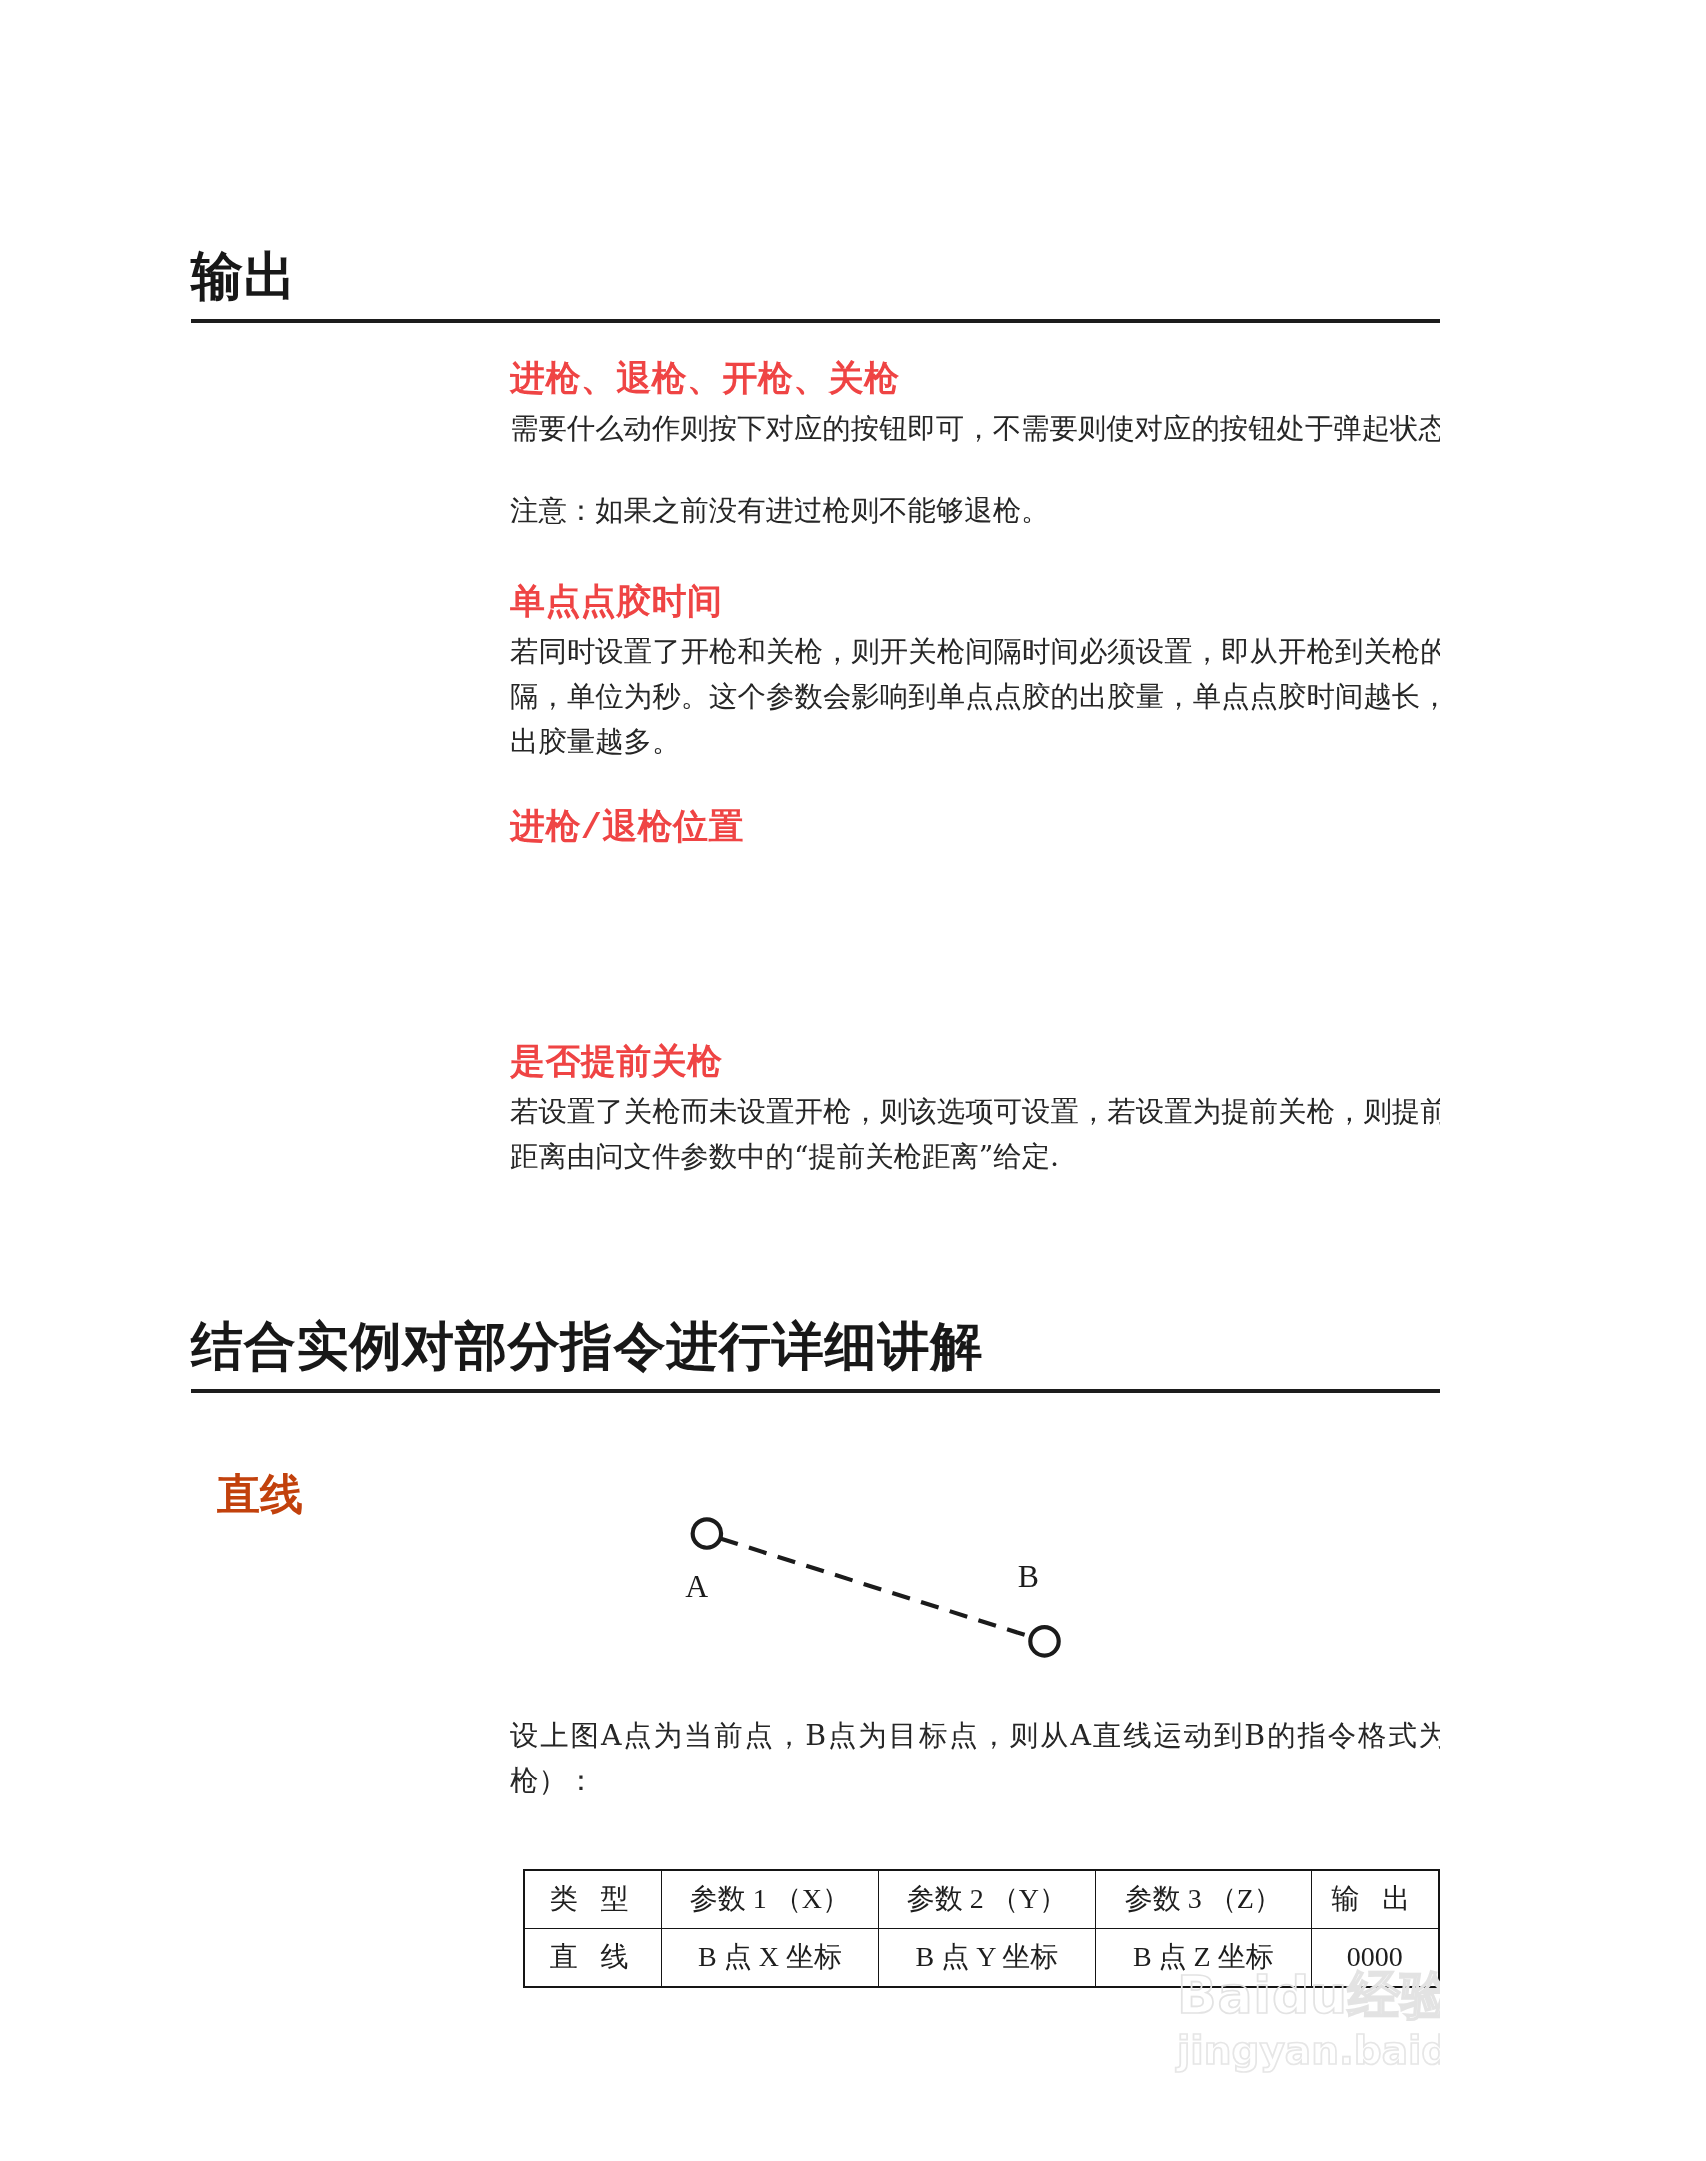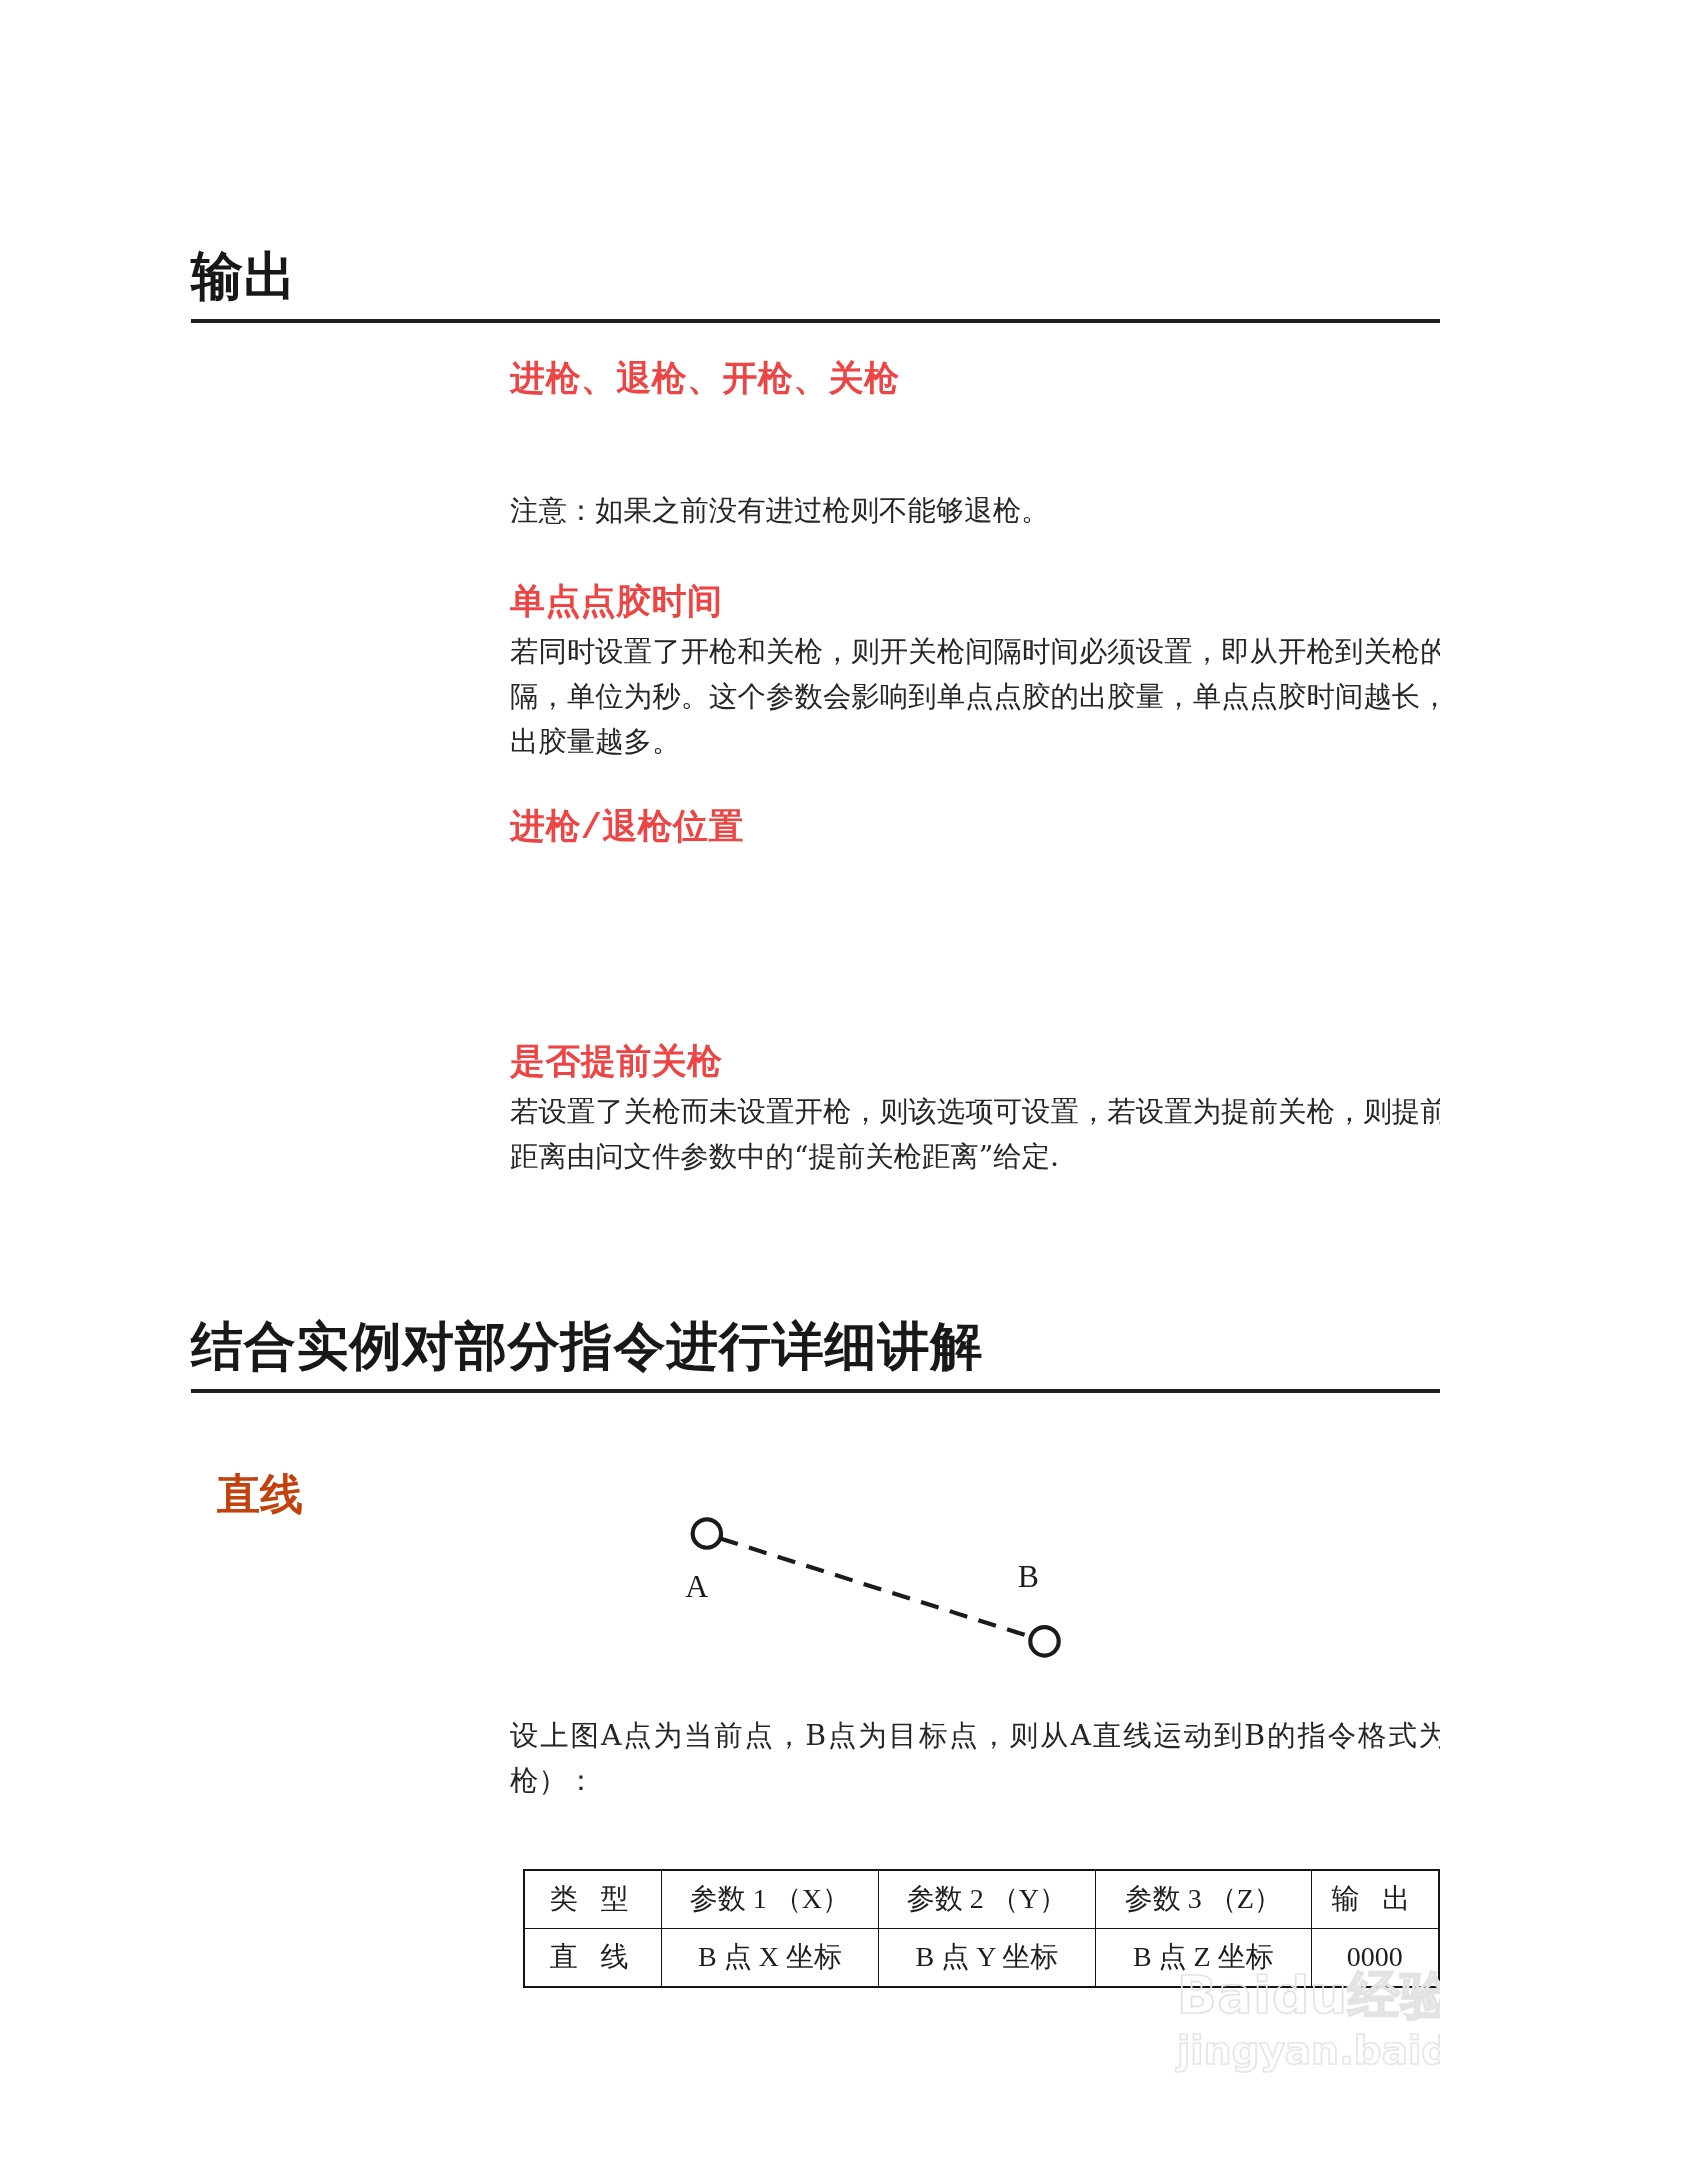--- a/index.html
+++ b/index.html
@@ -171,20 +171,21 @@
 
 <div id="page">
 
   <div class="h1-block" style="top:248px;">
     <h1 class="h1-title">输出</h1>
     <div class="h1-rule"></div>
   </div>
 
   <div class="content-col" style="top:361px;">
     <h2 class="h2-title">进枪、退枪、开枪、关枪</h2>
+    <p class="body-p nowrap-line">需要什么动作则按下对应的按钮即可，不需要则使对应的按钮处于弹起状态</p>
   </div>
   <div class="content-col" style="top:489px;">
     <p class="body-p nowrap-line">注意：如果之前没有进过枪则不能够退枪。</p>
   </div>
 
   <div class="content-col" style="top:584px;">
     <h2 class="h2-title">单点点胶时间</h2>
     <p class="body-p">若同时设置了开枪和关枪，则开关枪间隔时间必须设置，即从开枪到关枪的时间间隔，单位为秒。这个参数会影响到单点点胶的出胶量，单点点胶时间越长，单点的出胶量越多。</p>
   </div>
 

